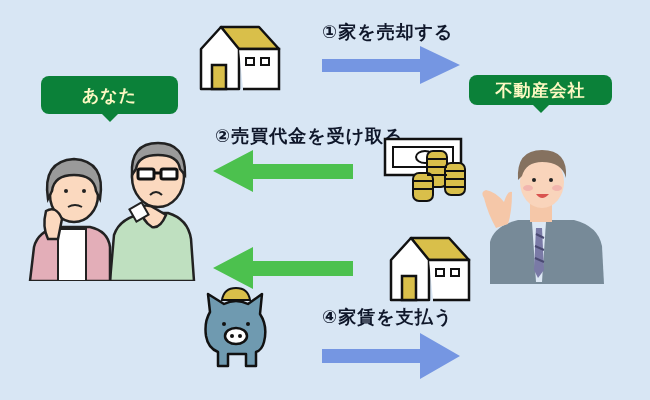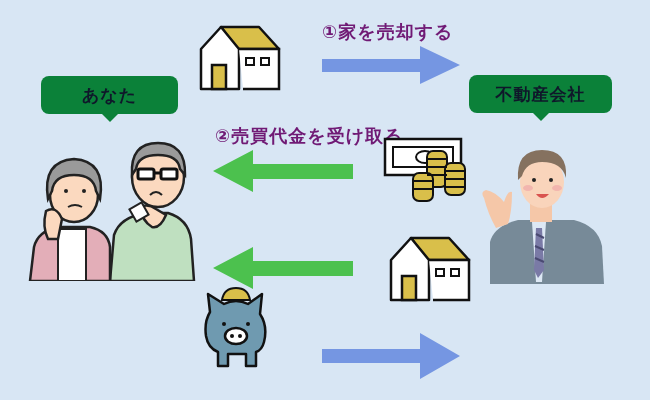--- a/index.html
+++ b/index.html
@@ -1,33 +1,33 @@
 <!DOCTYPE html>
 <html><head>
 <meta charset="utf-8">
 <style>
   html,body{margin:0;padding:0;}
   body{width:650px;height:400px;overflow:hidden;background:#d8e6f4;font-family:"DejaVu Sans","Liberation Sans",sans-serif;}
   .stage{position:relative;width:650px;height:400px;background:#d8e6f4;}
   .abs{position:absolute;}
-  .badge{position:absolute;background:#0b8139;color:#0f172a;border-radius:8px;font-weight:bold;font-size:17px;display:flex;align-items:center;justify-content:center;letter-spacing:1px;}
+  .badge{position:absolute;background:#0b8139;color:#fef9c3;border-radius:8px;font-weight:bold;font-size:17px;display:flex;align-items:center;justify-content:center;letter-spacing:1px;}
   .badge .tail{position:absolute;bottom:-8px;left:50%;margin-left:-8px;width:0;height:0;border-left:8px solid transparent;border-right:8px solid transparent;border-top:8px solid #0b8139;}
-  .step{position:absolute;font-weight:bold;font-size:18px;color:#701a75;white-space:nowrap;letter-spacing:1px;}
+  .step{position:absolute;font-weight:bold;font-size:18px;color:#0f172a;white-space:nowrap;letter-spacing:1px;}
   svg{display:block;}
 </style>
 </head>
 <body>
 
 <div class="stage">
 
   <div class="badge" style="left:41px;top:76px;width:137px;height:38px;">
     <span>あなた</span>
     <span class="tail"></span>
   </div>
-  <div class="badge" style="left:469px;top:75px;width:143px;height:38px;">
+  <div class="badge" style="left:469px;top:75px;width:143px;height:30px;">
     <span>不動産会社</span>
     <span class="tail"></span>
   </div>
 
   <div class="abs" style="left:28px;top:135px;width:170px;height:146px;">
     <svg width="170" height="146" viewBox="0 0 170 146">
 
       <path d="M82 146 L86 100 Q92 82 118 78 L140 78 Q160 84 163 104 L166 146 Z" fill="#bfe0c0" stroke="#222" stroke-width="2.5"></path>
 
       <ellipse cx="130" cy="42" rx="26" ry="30" fill="#fbd9bf" stroke="#222" stroke-width="2.5"></ellipse>
@@ -135,19 +135,20 @@
     <svg width="68" height="86" viewBox="0 0 68 86">
       <path d="M20 14 Q22 2 34 2 Q46 2 48 14 Z" fill="#d9bf4a" stroke="#111" stroke-width="2"></path>
       <path d="M8 26 L6 8 L22 18 Q34 12 46 18 L60 8 L58 28 Q66 40 62 56 Q60 64 54 66 L54 80 L44 80 L44 68 L26 68 L26 80 L16 80 L16 66 Q6 62 4 50 Q2 36 8 26 Z" fill="#6f9ab0" stroke="#111" stroke-width="2.5" stroke-linejoin="round"></path>
       <circle cx="22" cy="38" r="2" fill="#111"></circle>
       <circle cx="46" cy="38" r="2" fill="#111"></circle>
       <ellipse cx="34" cy="50" rx="11" ry="8" fill="#fff" stroke="#111" stroke-width="2.5"></ellipse>
       <circle cx="30" cy="50" r="2" fill="#111"></circle>
       <circle cx="38" cy="50" r="2" fill="#111"></circle>
     </svg>
   </div>
+  <div class="step" style="left:322px;top:305px;">④家賃を支払う</div>
   <div class="abs" style="left:322px;top:333px;width:140px;height:46px;">
     <svg width="140" height="46" viewBox="0 0 140 46">
       <path d="M0 16 L98 16 L98 0 L138 23 L98 46 L98 30 L0 30 Z" fill="#7596e2"></path>
     </svg>
   </div>
 
 </div>
 
 </body></html>

